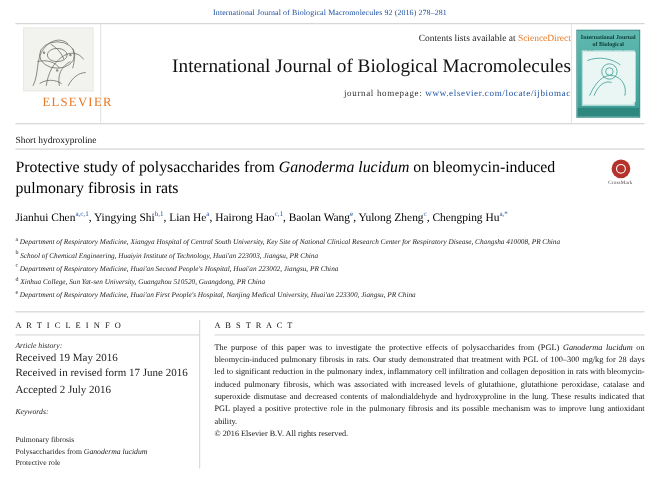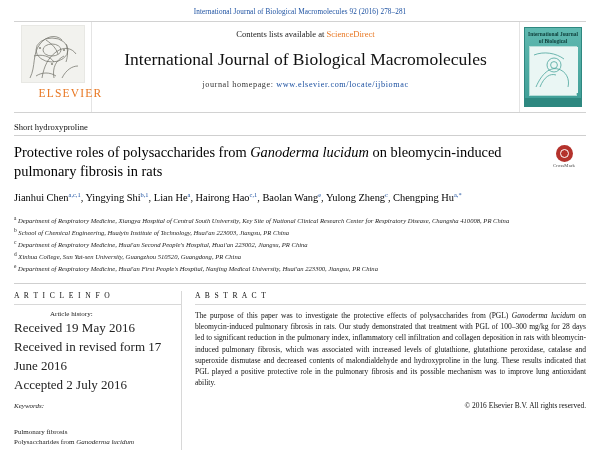--- a/index.html
+++ b/index.html
@@ -65,21 +65,21 @@
     font-family: "Liberation Serif", serif;
     color: #e87722;
     font-size: 11.5px;
     letter-spacing: 1.2px;
     margin-top: 4px;
     font-weight: normal;
     margin-left: 36px;
   }
   .journal-center {
     flex: 1 1 auto;
-    text-align: center;
+    text-align: right;
     padding-top: 7px;
     box-sizing: border-box;
   }
   .contents-line {
     font-size: 8.6px;
     color: #222;
   }
   .contents-line .sd {
     color: #e87722;
   }
@@ -242,26 +242,26 @@
     margin-bottom: 6px;
     color: #111;
   }
   .underline-sec {
     border-bottom: 1px solid #d8d8d8;
     padding-bottom: 4px;
     margin-bottom: 5px;
   }
   .hist-label {
     font-size: 7px;
+    font-style: italic;
     color: #222;
     margin-bottom: 1px;
-    margin-left: 36px;
   }
   .hist-item {
-    font-size: 13px;
+    font-size: 10px;
     color: #222;
     line-height: 1.45;
   }
   .kw-label {
     font-size: 7px;
     font-style: italic;
     color: #222;
     margin-top: 8px;
     margin-bottom: 17px;
   }
@@ -273,22 +273,22 @@
   .kw-item em { font-style: italic; }
   .abstract-body {
     font-size: 7.5px;
     line-height: 1.5;
     text-align: justify;
     color: #111;
   }
   .abstract-body em { font-style: italic; }
   .copyright {
     font-size: 7.4px;
-    text-align: right;
-    margin-top: 12px;
+    text-align: left;
+    margin-top: 0;
     color: #111;
   }
 </style>
 </head>
 <body>
 
 <div class="page">
 
   <div class="running-head">International Journal of Biological Macromolecules 92 (2016) 278–281</div>
 
@@ -348,21 +348,21 @@
         <div class="cover-strip"></div>
       </div>
     </div>
 
   </div>
 
   <div class="art-type">Short hydroxyproline</div>
   <div class="thin-rule"></div>
 
   <div class="title-row">
-    <h1 class="title"><span>Protective roles of polysaccharides from </span><em>Ganoderma lucidum</em><span> on bleomycin-induced pulmonary fibrosis in rats</span></h1>
+    <h1 class="title"><span>Protective study of polysaccharides from </span><em>Ganoderma lucidum</em><span> on bleomycin-induced pulmonary fibrosis in rats</span></h1>
     <div class="crossmark">
       <div class="cm-circle"></div>
       <div class="cm-label">CrossMark</div>
     </div>
   </div>
 
   <div class="authors">
     <span>Jianhui Chen</span><sup>a,c,1</sup>,
     <span>Yingying Shi</span><sup>b,1</sup>,
     <span>Lian He</span><sup>a</sup>,

